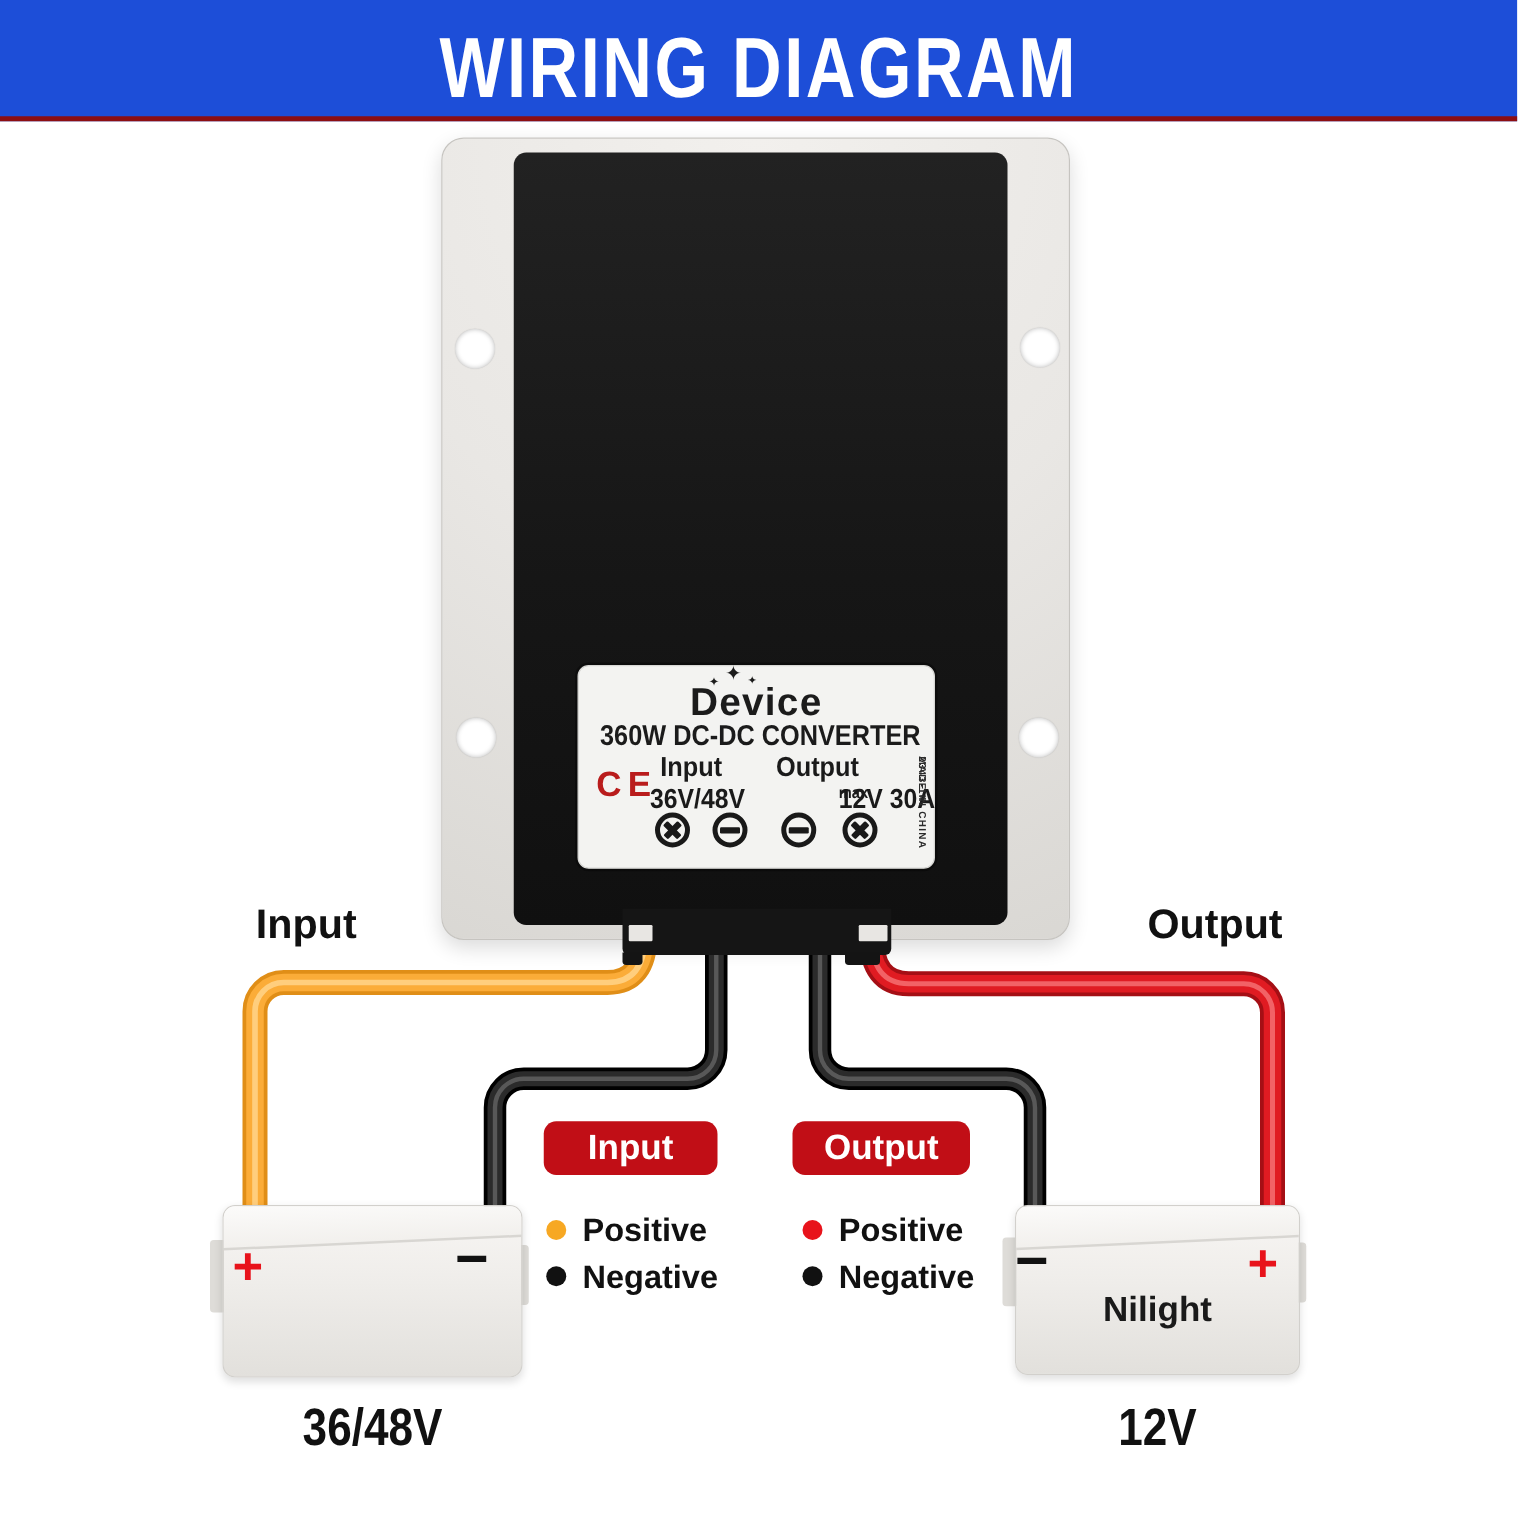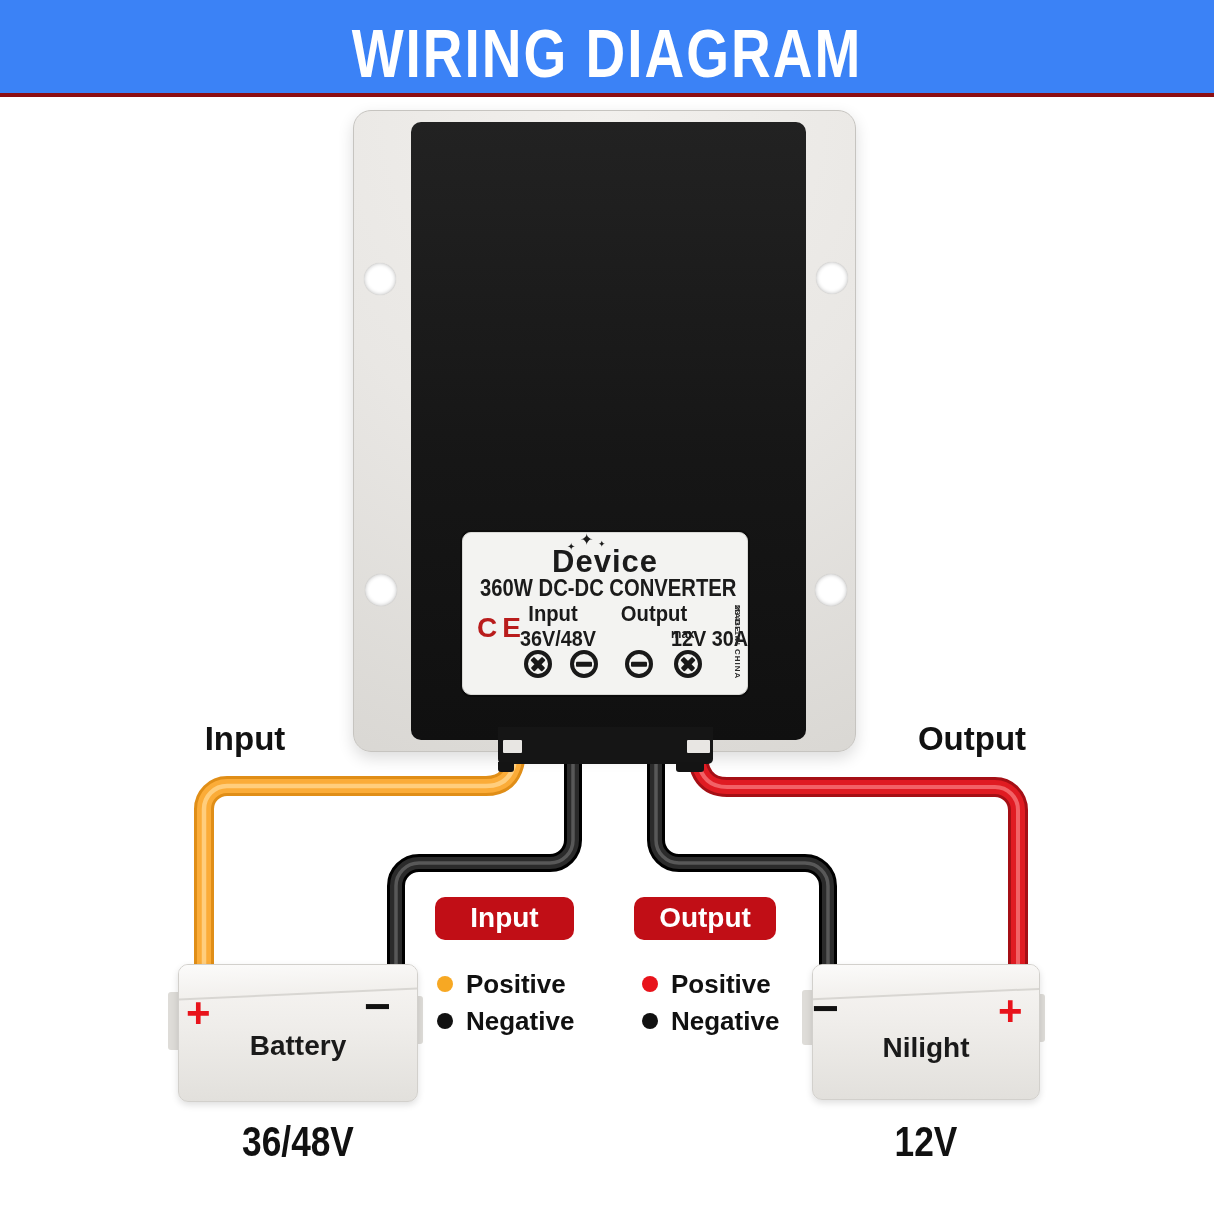--- a/index.html
+++ b/index.html
@@ -3,21 +3,21 @@
 <meta charset="utf-8">
 <style>
   html,body{margin:0;padding:0;background:#ffffff;}
   .stage{
     position:relative;width:1214px;height:1214px;overflow:hidden;background:#ffffff;
     font-family:"Liberation Sans", sans-serif;color:#1a1a1a;
   }
   
   .banner{
     position:absolute;left:0;top:0;width:100%;height:93px;
-    background:#3b82f6;border-bottom:4px solid #8c0e12;
+    background:#1d4ed8;border-bottom:4px solid #8c0e12;
   }
   .banner-title{
     position:absolute;left:50%;top:14px;transform:translateX(-50%) scaleY(1.24);
     transform-origin:center top;
     font-size:55px;font-weight:bold;letter-spacing:2px;color:#ffffff;white-space:nowrap;
   }
   
   .plate{
     position:absolute;left:353px;top:110px;width:503px;height:642px;border-radius:18px;
     background:radial-gradient(130% 110% at 50% 0%, #f2f0ed 0%, #e9e7e4 50%, #d9d7d3 100%);
@@ -207,21 +207,20 @@
     <span class="nub right"></span>
   </div>
 
   <div class="tab" style="left:168px;top:992px;width:13px;height:58px;"></div>
   <div class="tab" style="left:413px;top:996px;width:10px;height:48px;"></div>
   <div class="box battery-box">
     <div class="lid"></div>
   </div>
   <div class="sign plus" style="left:186px;top:992px;">+</div>
   <div class="sign minus" style="left:364px;top:983px;">−</div>
-  <div class="box-name" style="left:178px;top:1030px;width:240px;">Battery</div>
   <div class="voltage" style="left:178px;top:1118px;width:240px;">36/48V</div>
 
   <div class="tab" style="left:802px;top:990px;width:13px;height:55px;"></div>
   <div class="tab" style="left:1035px;top:994px;width:10px;height:48px;"></div>
   <div class="box device-box">
     <div class="lid"></div>
   </div>
   <div class="sign minus" style="left:812px;top:985px;">−</div>
   <div class="sign plus" style="left:998px;top:990px;">+</div>
   <div class="box-name" style="left:812px;top:1032px;width:228px;">Nilight</div>

